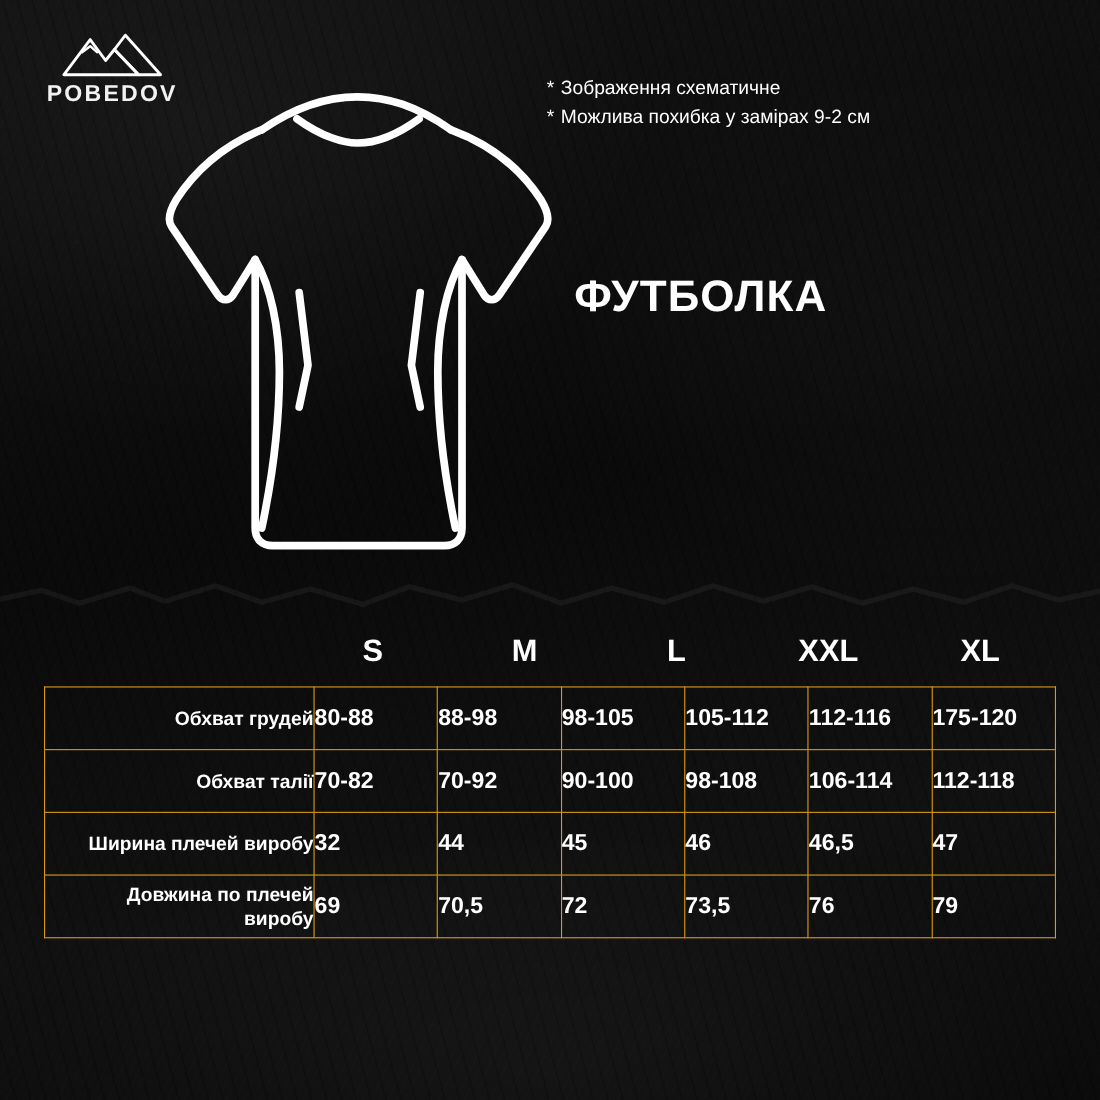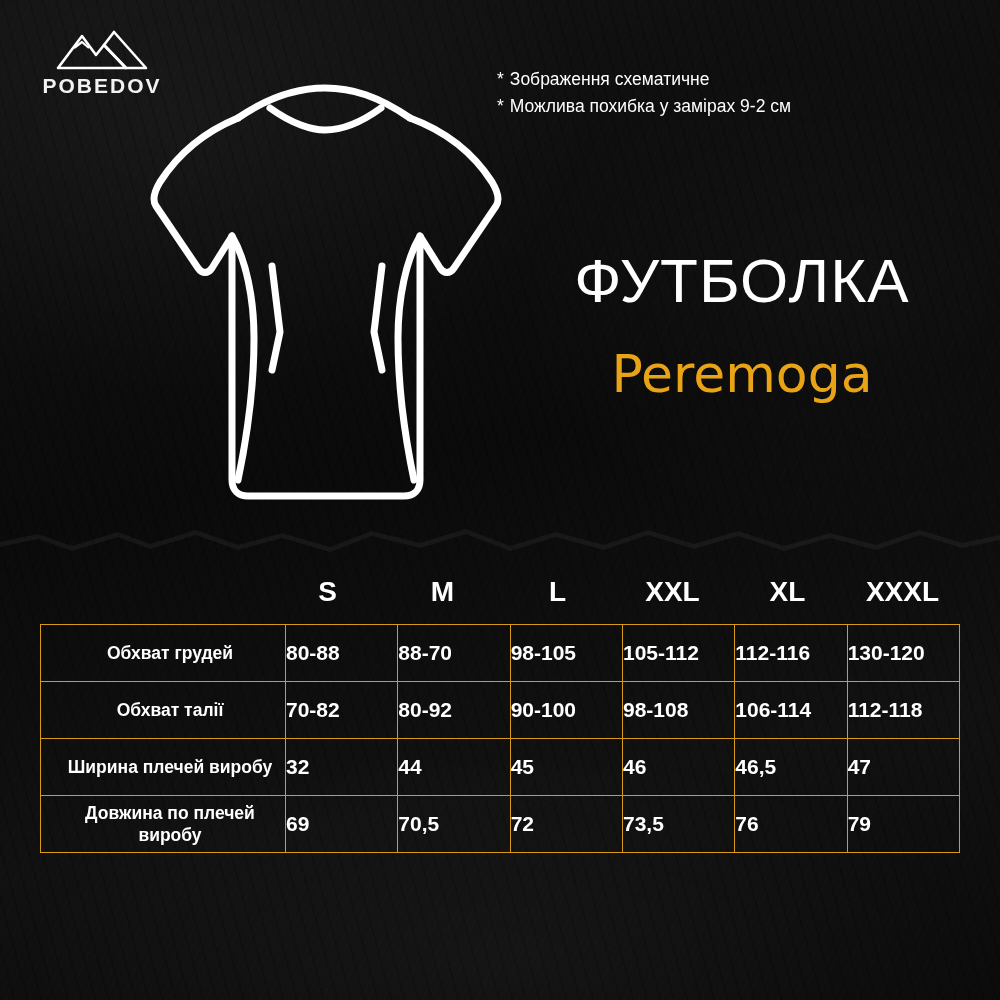--- a/index.html
+++ b/index.html
@@ -92,25 +92,24 @@
   .note-row { white-space: nowrap; }
   .note-star { color: #ffffff; margin-right: 6px; }
 
   
   .title-main {
     position: absolute;
     left: 522px;
     top: 250px;
     width: 440px;
     color: #ffffff;
-    font-size: 62px;
-    font-weight: 400;
+    font-size: 40px;
+    font-weight: 700;
     letter-spacing: 1px;
     line-height: 1;
-    text-align: center;
     font-family: "Liberation Sans", sans-serif;
   }
   .title-sub {
     position: absolute;
     left: 522px;
     top: 348px;
     width: 440px;
     color: #e8a317;
     font-size: 52px;
     font-weight: 400;
@@ -157,21 +156,21 @@
     border: 1.5px solid #d99b16;
     color: #ffffff;
     height: 56px;
     text-align: left;
     font-size: 21px;
     font-weight: 700;
     padding: 0;
   }
   table.sizes td.rowlabel {
     width: 230px;
-    text-align: center;
+    text-align: right;
     padding-left: 14px;
     font-size: 17.5px;
     font-weight: 700;
     line-height: 22px;
   }
 </style>
 </head>
 <body>
 
 <div class="page">
@@ -210,47 +209,45 @@
       <path d="M118 48 C84 62 58 84 40 112 C34 122 32 130 36 136 L78 198 C82 204 88 204 92 198 L112 166 L112 410 C112 420 118 426 128 426 L284 426 C294 426 300 420 300 410 L300 166 L320 198 C324 204 330 204 334 198 L376 136 C380 130 378 122 372 112 C354 84 328 62 290 48"></path>
 
       <path d="M112 166 C126 190 134 228 134 268 C134 318 126 372 118 410"></path>
       <path d="M300 166 C286 190 278 228 278 268 C278 318 286 372 294 410"></path>
       <path d="M152 196 L160 262 L152 300"></path>
       <path d="M262 196 L254 262 L262 300"></path>
     </g>
   </svg>
 
   <div class="title-main">ФУТБОЛКА</div>
-  <div class="title-sub">Peremoga</div>
 
   <div class="size-head">
     <div class="lead"></div>
     <div class="cell">S</div>
     <div class="cell">M</div>
     <div class="cell">L</div>
     <div class="cell">XXL</div>
     <div class="cell">XL</div>
-    <div class="cell">XXXL</div>
   </div>
 
   <table class="sizes">
     <tbody>
       <tr>
         <td class="rowlabel">Обхват грудей</td>
         <td>80-88</td>
-        <td>88-70</td>
+        <td>88-98</td>
         <td>98-105</td>
         <td>105-112</td>
         <td>112-116</td>
-        <td>130-120</td>
+        <td>175-120</td>
       </tr>
       <tr>
         <td class="rowlabel">Обхват талії</td>
         <td>70-82</td>
-        <td>80-92</td>
+        <td>70-92</td>
         <td>90-100</td>
         <td>98-108</td>
         <td>106-114</td>
         <td>112-118</td>
       </tr>
       <tr>
         <td class="rowlabel">Ширина плечей виробу</td>
         <td>32</td>
         <td>44</td>
         <td>45</td>

